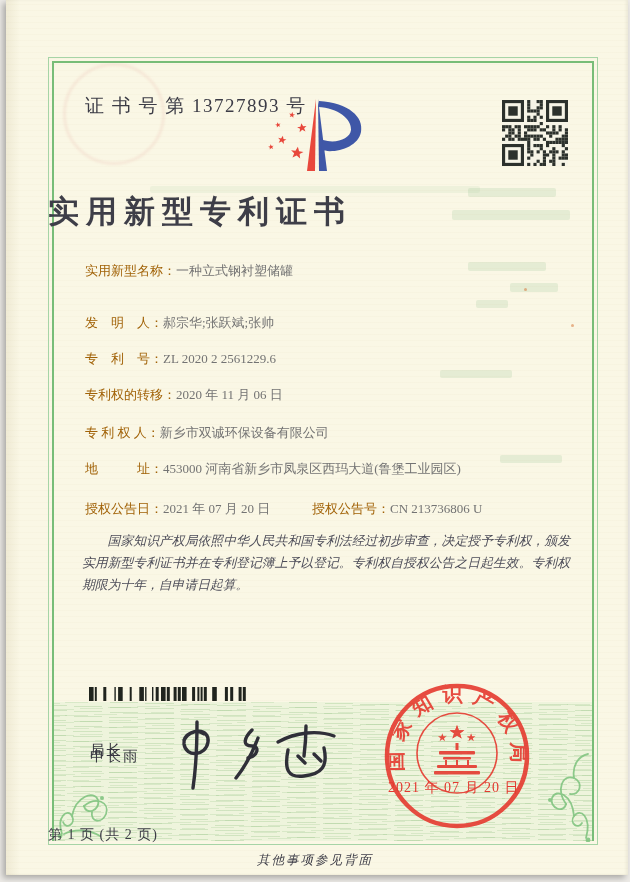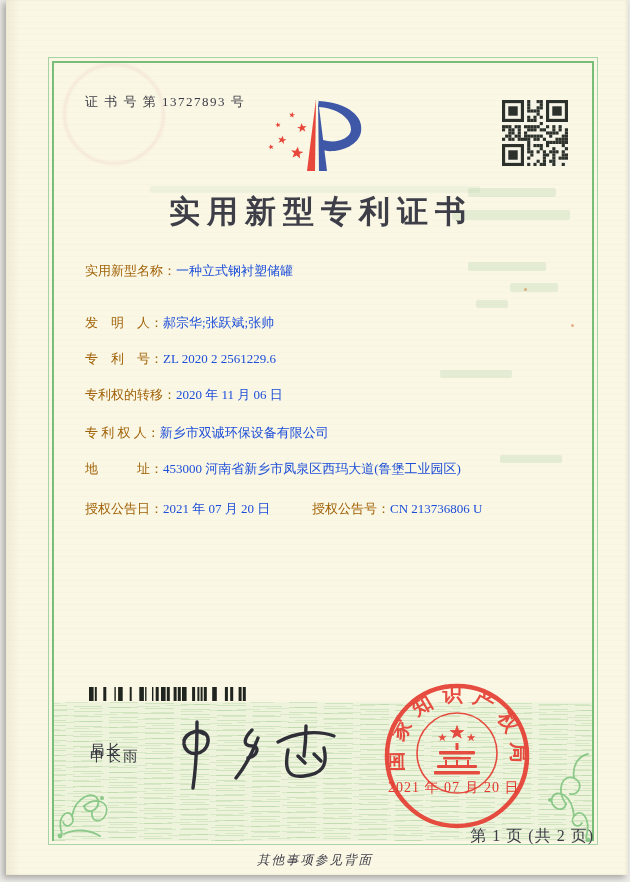--- a/index.html
+++ b/index.html
@@ -25,37 +25,37 @@
   
   .strip{
     position:absolute;left:54px;top:702px;width:538px;height:139px;
     background-color:#eef4dc;
     background-image:
       repeating-linear-gradient(1.6deg, rgba(140,190,125,.30) 0 .8px, transparent .8px 5px),
       repeating-linear-gradient(-2deg, rgba(140,190,125,.22) 0 .8px, transparent .8px 6.5px);
     z-index:1;
   }
   
-  .certno{position:absolute;left:85px;top:93px;font-size:13px;color:#3c3c46;letter-spacing:1.5px;z-index:4;}
+  .certno{position:absolute;left:85px;top:93px;font-size:19px;color:#3c3c46;letter-spacing:1.5px;z-index:4;}
   .title{
-    position:absolute;left:48px;width:546px;top:191px;text-align:center;
+    position:absolute;left:48px;width:546px;top:191px;text-align:left;
     font-size:31px;font-weight:bold;letter-spacing:7px;color:#3e3e48;z-index:4;
   }
   .frow{position:absolute;left:85px;height:18px;font-size:13px;color:#3d3d47;white-space:nowrap;z-index:4;}
   .frow .lab{color:#a16207;}
-  .frow .val{color:#1d4ed8;}
+  .frow .val{color:#737373;}
   .pair2{position:absolute;left:227px;top:0;}
   .paras{
     position:absolute;left:82px;top:531px;width:488px;z-index:4;
     font-size:12.8px;font-style:italic;color:#4c4c58;line-height:21.8px;
     text-align:justify;
   }
   .paras p{margin:0;text-indent:2em;}
   .signer{position:absolute;left:90px;z-index:4;font-size:14.5px;color:#36363f;letter-spacing:2px;}
-  .pageno{position:absolute;left:48px;width:546px;top:826px;text-align:right;font-size:16px;color:#3c3c46;letter-spacing:1px;z-index:4;}
+  .pageno{position:absolute;left:48px;width:546px;top:826px;text-align:left;font-size:14px;color:#3c3c46;letter-spacing:1px;z-index:4;}
   .backnote{position:absolute;left:0;width:630px;top:852px;text-align:center;font-size:12.5px;font-style:italic;color:#3e3e48;letter-spacing:2px;z-index:4;}
   .sealdate{position:absolute;left:388px;top:779px;font-size:14px;color:#e23a30;letter-spacing:1px;z-index:5;white-space:nowrap;}
   
   .logo{position:absolute;left:264px;top:95px;z-index:4;}
   .qr{position:absolute;left:502px;top:100px;z-index:4;}
   .barcode{position:absolute;left:88px;top:687px;z-index:3;}
   .sig{position:absolute;left:156px;top:716px;z-index:4;}
   .seal{position:absolute;left:382px;top:681px;z-index:4;}
   .orn{position:absolute;z-index:2;}
   
@@ -282,20 +282,21 @@
 <div class="frow" style="top:350px"><span class="lab">专　利　号：</span><span class="val">ZL 2020 2 2561229.6</span></div>
 <div class="frow" style="top:386px"><span class="lab">专利权的转移：</span><span class="val">2020 年 11 月 06 日</span></div>
 <div class="frow" style="top:424px"><span class="lab">专 利 权 人：</span><span class="val">新乡市双诚环保设备有限公司</span></div>
 <div class="frow" style="top:460px"><span class="lab">地　　　址：</span><span class="val">453000 河南省新乡市凤泉区西玛大道(鲁堡工业园区)</span></div>
 <div class="frow" style="top:500px">
   <span class="lab">授权公告日：</span><span class="val">2021 年 07 月 20 日</span>
   <span class="pair2"><span class="lab">授权公告号：</span><span class="val">CN 213736806 U</span></span>
 </div>
 
 <div class="paras">
+  <p>国家知识产权局依照中华人民共和国专利法经过初步审查，决定授予专利权，颁发实用新型专利证书并在专利登记簿上予以登记。专利权自授权公告之日起生效。专利权期限为十年，自申请日起算。</p>
 </div>
 
 <svg class="barcode" width="158" height="14" viewBox="0 0 158 14">
   <g id="bc-g" fill="#20241e">
       <rect x="1" y="0" width="4.6" height="14"></rect>
       <rect x="6.8" y="0" width="2" height="14"></rect>
       <rect x="15.3" y="0" width="3" height="14"></rect>
       <rect x="26.400000000000002" y="0" width="1.4" height="14"></rect>
       <rect x="30.1" y="0" width="4.6" height="14"></rect>
       <rect x="41.699999999999996" y="0" width="2" height="14"></rect>

